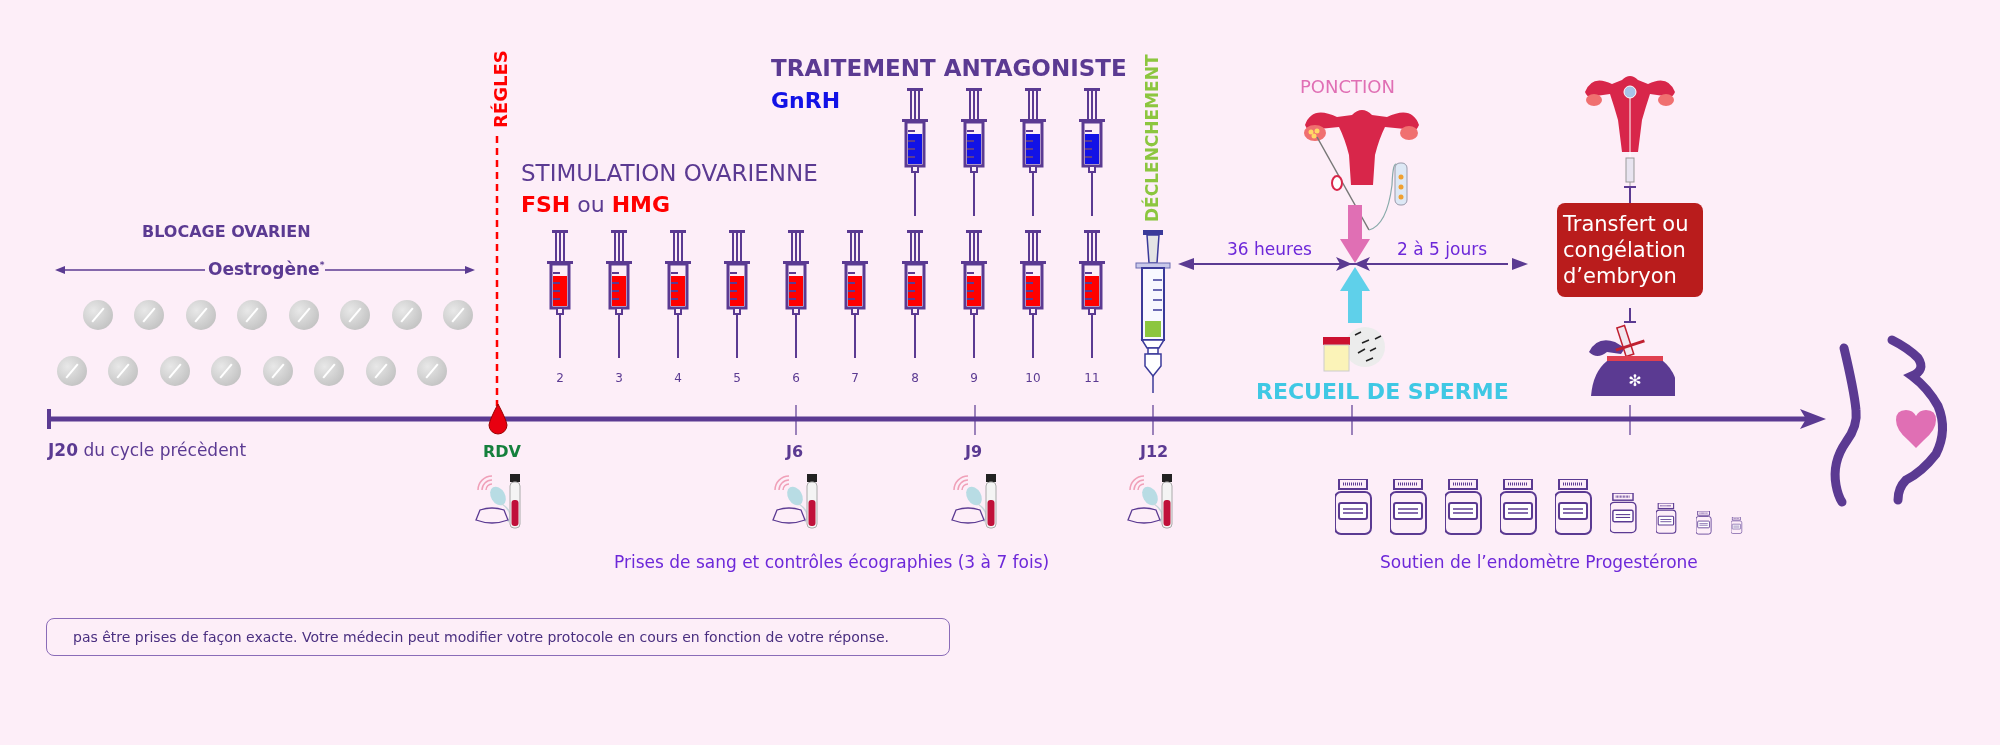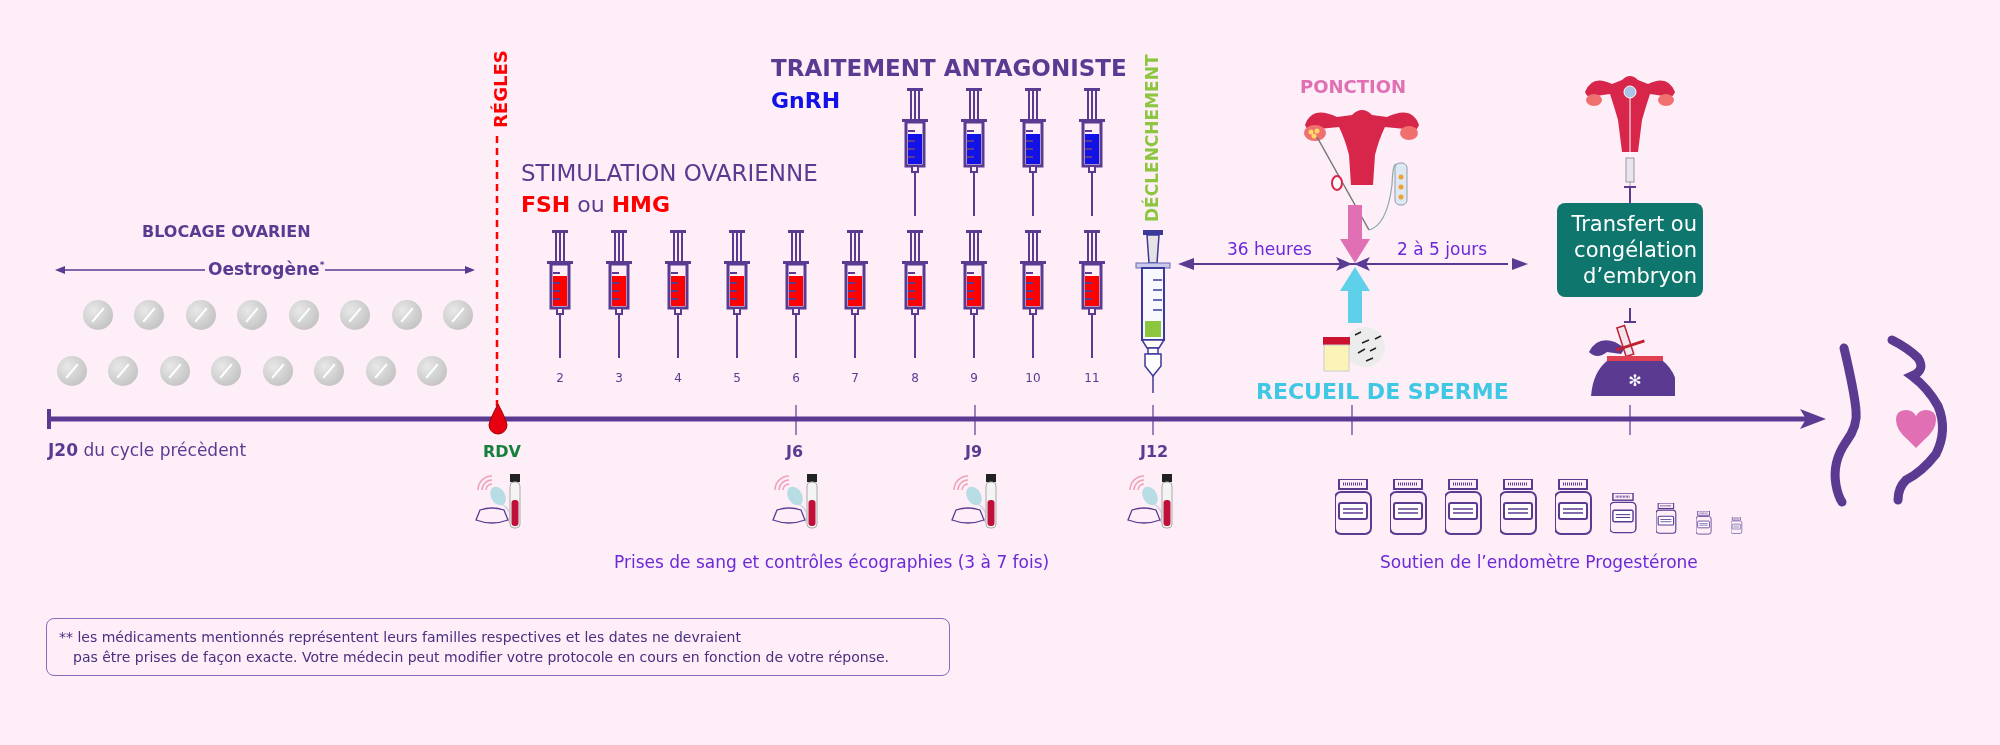--- a/index.html
+++ b/index.html
@@ -10,21 +10,21 @@
   .red { color:#ff0000; font-weight:bold; }
   .blue { color:#1212e6; font-weight:bold; }
   .green { color:#8cc63f; font-weight:bold; }
   .vtext { transform-origin:left top; transform:rotate(-90deg); white-space:nowrap; font-weight:bold; }
   .daynum { font-size:12px; color:#5b3a92; width:30px; text-align:center; }
   .tick-label { font-size:16px; font-weight:bold; color:#5b3a92; }
   .caption { font-size:17px; color:#6d28d9; white-space:nowrap; }
   .pill { width:30px; height:30px; border-radius:50%; background:radial-gradient(circle at 35% 35%, #e8e8e8, #b8b8b8); position:absolute; }
   .pill::after { content:""; position:absolute; left:6px; top:14px; width:18px; height:2px; background:#fff; transform:rotate(-50deg); }
   .notes { border:1.5px solid #8a6cb8; border-radius:8px; font-size:14px; color:#4a2f80; padding:8px 12px; line-height:20px; }
-  .transfer-box { background:#0f766e; color:#fff; border-radius:8px; font-size:21px; text-align:right; line-height:26px; padding:8px 6px; }
+  .transfer-box { background:#b91c1c; color:#fff; border-radius:8px; font-size:21px; text-align:left; line-height:26px; padding:8px 6px; }
 </style>
 </head>
 <body>
 
 <div class="abs title" style="left:142px; top:222px;">BLOCAGE OVARIEN</div>
 <svg class="abs" style="left:55px; top:262px;" width="420" height="16">
   <line x1="4" y1="8" x2="150" y2="8" stroke="#5b3a92" stroke-width="1.5"></line>
   <line x1="270" y1="8" x2="414" y2="8" stroke="#5b3a92" stroke-width="1.5"></line>
   <polygon points="0,8 10,4 10,12" fill="#5b3a92"></polygon>
   <polygon points="420,8 410,4 410,12" fill="#5b3a92"></polygon>
@@ -176,21 +176,21 @@
 <svg class="abs" style="left:1178px; top:250px;" width="350" height="30">
   <line x1="10" y1="14" x2="330" y2="14" stroke="#5b3a92" stroke-width="2"></line>
   <polygon points="0,14 16,8 16,20" fill="#5b3a92"></polygon>
   <polygon points="350,14 334,8 334,20" fill="#5b3a92"></polygon>
   <polygon points="174,14 158,7 162,14 158,21" fill="#5b3a92"></polygon>
   <polygon points="176,14 192,7 188,14 192,21" fill="#5b3a92"></polygon>
 </svg>
 <div class="abs caption" style="left:1227px; top:239px;">36 heures</div>
 <div class="abs caption" style="left:1397px; top:239px;">2 à 5 jours</div>
 
-<div class="abs" style="left:1300px; top:76px; font-size:18px; font-weight:bold; color:#e06fb4;">PONCTION</div>
+<div class="abs" style="left:1300px; top:76px; font-size:18px; font-weight:normal; color:#e06fb4;">PONCTION</div>
 <svg class="abs" style="left:1297px; top:105px;" width="130" height="140">
   <path d="M8,20 Q15,0 40,12 L55,10 Q65,0 75,10 L90,12 Q115,0 122,20 Q118,30 108,24 L88,22 Q82,34 78,50 L76,80 L54,80 L52,50 Q48,34 42,22 L22,24 Q12,30 8,20 Z" fill="#d8264a"></path>
   <ellipse cx="18" cy="28" rx="11" ry="8" fill="#f07070"></ellipse>
   <circle cx="14" cy="27" r="2.5" fill="#ffd966"></circle>
     <circle cx="20" cy="26" r="2.5" fill="#ffd966"></circle>
     <circle cx="17" cy="31" r="2.5" fill="#ffd966"></circle>
   <ellipse cx="112" cy="28" rx="9" ry="7" fill="#f07070"></ellipse>
   <line x1="20" y1="32" x2="72" y2="125" stroke="#777" stroke-width="1.5"></line>
   <ellipse cx="40" cy="78" rx="5" ry="7" fill="#fff" stroke="#d8264a" stroke-width="2"></ellipse>
   <path d="M72,125 Q90,120 95,80 Q96,55 100,60 Q104,60 104,80" fill="none" stroke="#8aa" stroke-width="1.2"></path>
@@ -345,15 +345,14 @@
     </g>
   </svg>
 <svg class="abs" style="left:1731px; top:517px;" width="12" height="18">
     <g transform="scale(0.3)">
       <use href="#jar"></use>
     </g>
   </svg>
 <div class="abs caption" style="left:1380px; top:552px;">Soutien de l’endomètre Progestérone</div>
 
 <div class="abs notes" style="left:46px; top:618px; width:878px;">
-  <div>** les médicaments mentionnés représentent leurs familles respectives et les dates ne devraient</div>
   <div style="padding-left:14px;">pas être prises de façon exacte. Votre médecin peut modifier votre protocole en cours en fonction de votre réponse.</div>
 </div>
 
 </body></html>

